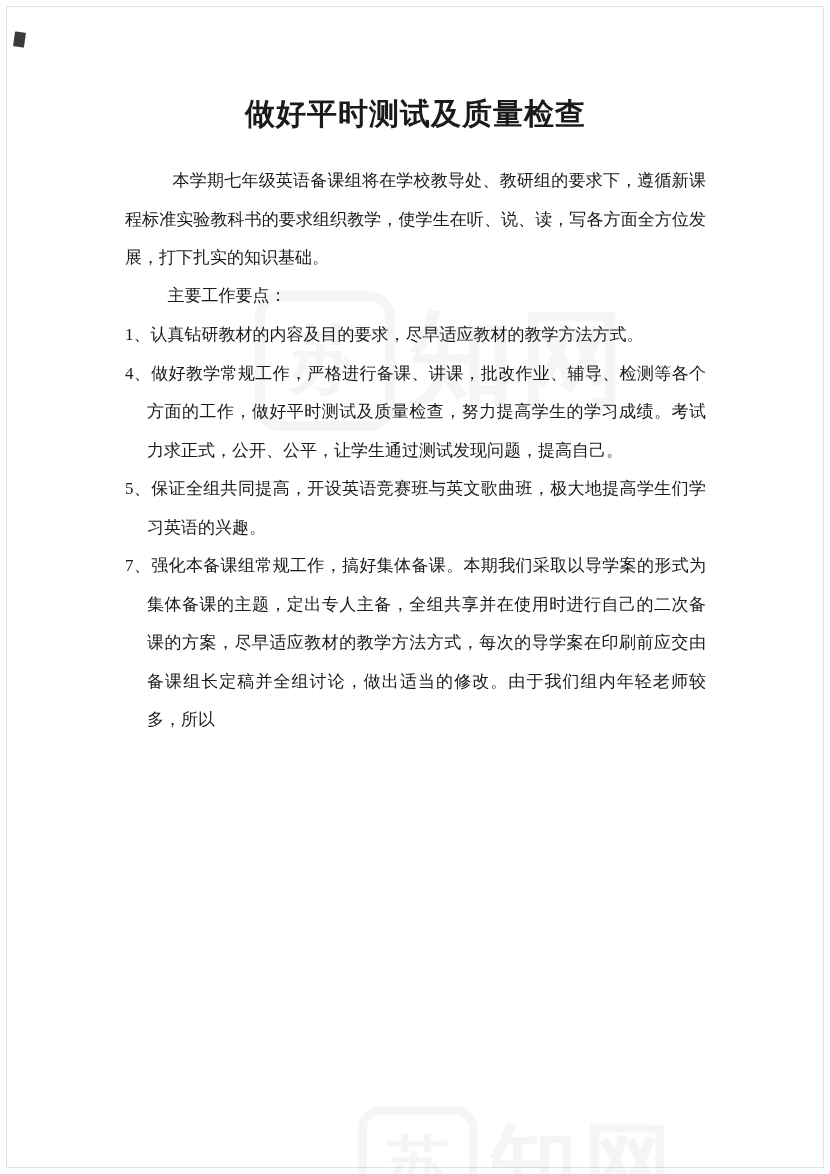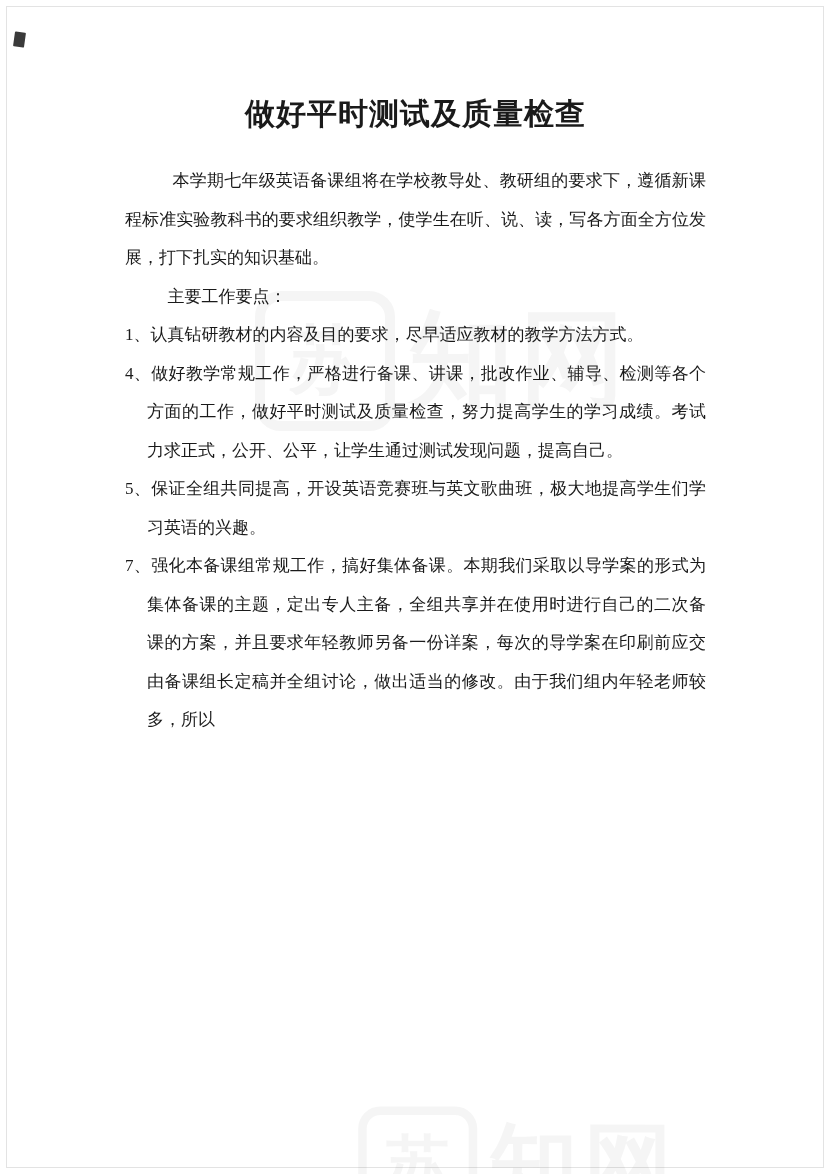--- a/index.html
+++ b/index.html
@@ -77,20 +77,21 @@
     text-align: center;
     letter-spacing: 1px;
   }
   .intro {
     text-indent: 2.8em;
     margin: 0;
   }
   .section-heading {
     text-indent: 2.5em;
     margin: 0;
+    font-family: Liberation Mono, monospace;
   }
   .item {
     margin: 0;
     padding-left: 22px;
     text-indent: -22px;
   }
   .item .num {
     display: inline;
   }
   .item .txt {
@@ -133,18 +134,18 @@
     <p class="item">
       <span class="num">4、</span><span class="txt">做好教学常规工作，严格进行备课、讲课，批改作业、辅导、检测等各个方面的工作，做好平时测试及质量检查，努力提高学生的学习成绩。考试力求正式，公开、公平，让学生通过测试发现问题，提高自己。</span>
     </p>
 
     <p class="item">
       <span class="num">5、</span><span class="txt">保证全组共同提高，开设英语竞赛班与英文歌曲班，极大地提高学生们学习英语的兴趣。</span>
     </p>
 
 
     <p class="item">
-      <span class="num">7、</span><span class="txt">强化本备课组常规工作，搞好集体备课。本期我们采取以导学案的形式为集体备课的主题，定出专人主备，全组共享并在使用时进行自己的二次备课的方案，并且要求年轻教师另备一份详案，每次的导学案在印刷前应交由备课组长定稿并全组讨论，做出适当的修改。由于我们组内年轻老师较多，所以</span>
+      <span class="num">7、</span><span class="txt">强化本备课组常规工作，搞好集体备课。本期我们采取以导学案的形式为集体备课的主题，定出专人主备，全组共享并在使用时进行自己的二次备课的方案，尽早适应教材的教学方法方式，每次的导学案在印刷前应交由备课组长定稿并全组讨论，做出适当的修改。由于我们组内年轻老师较多，所以</span>
     </p>
 
   </div>
 
 </div>
 
 </body></html>

